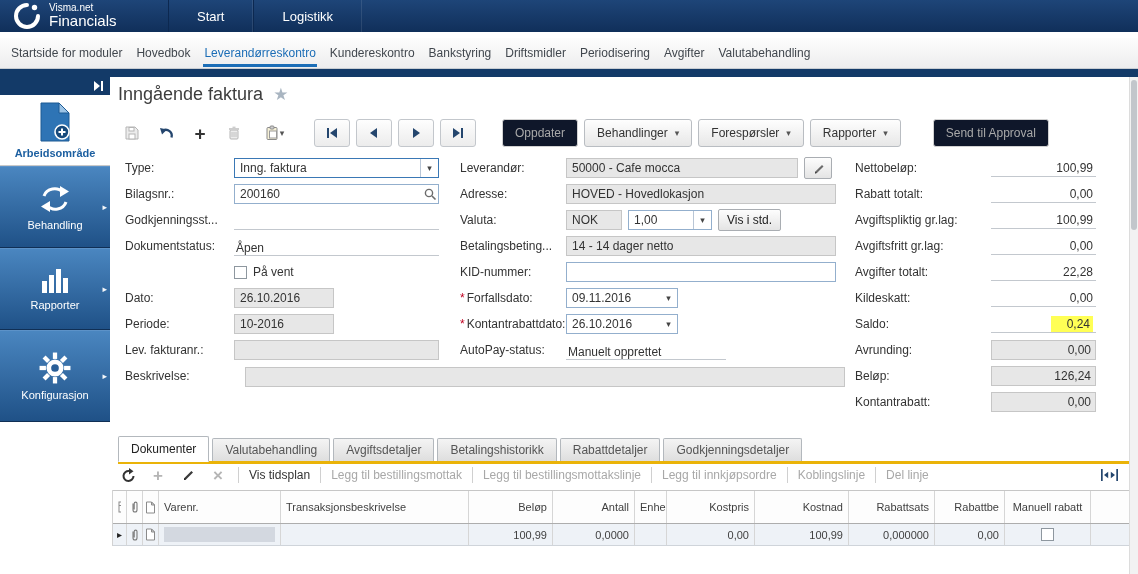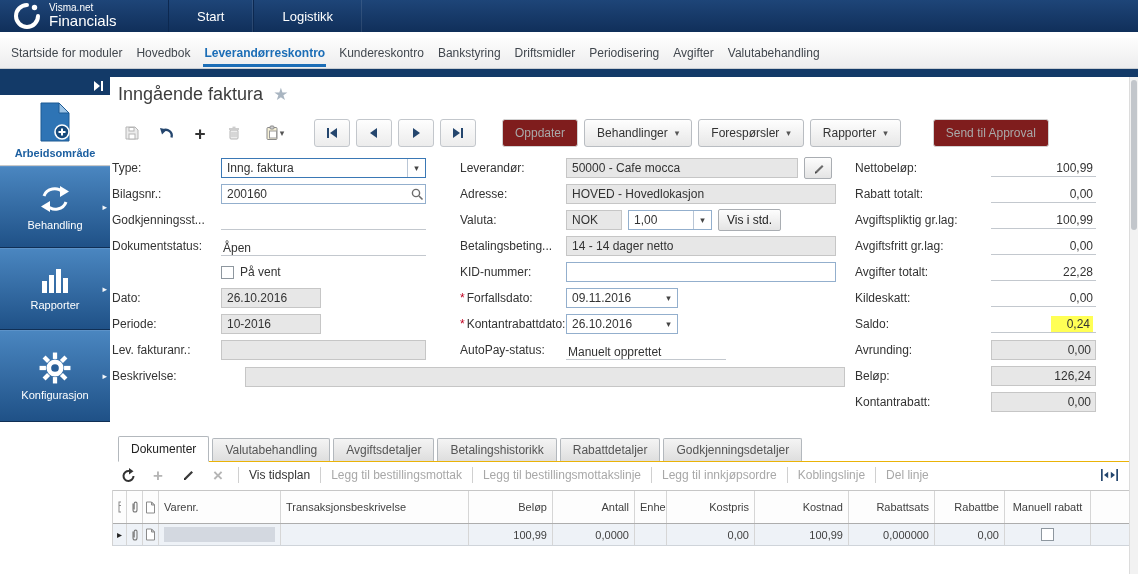--- a/index.html
+++ b/index.html
@@ -17,21 +17,21 @@
   .top-tab{display:flex;align-items:center;padding:0 28px;color:#fff;font-size:13px;cursor:pointer;
            border-left:1px solid #0c2850;border-right:1px solid rgba(255,255,255,.10);}
   .top-tab.active{background:linear-gradient(#3d6ca5,#27548c);font-weight:bold;
            box-shadow:inset 0 2px 0 #7aa6d6;}
 
   
   .modulebar{position:absolute;left:0;top:38px;right:0;height:30px;
              background:linear-gradient(#fdfdfd,#ededee);border-bottom:1px solid #c8cdd2;
              display:flex;align-items:center;gap:12px;padding:0 10px;}
   .module-item{color:#41474e;cursor:pointer;position:relative;padding:7px 1px;white-space:nowrap;}
-  .module-item.active{color:#1b6db6;font-weight:bold;}
+  .module-item.active{color:#1b6db6;font-weight:normal;}
   .module-item.active::after{content:"";position:absolute;left:0;right:0;bottom:0;height:3px;background:#1b6db6;}
   .darkstrip{position:absolute;left:0;top:69px;right:0;height:8px;background:#133a68;}
 
   
   .sidebar{position:absolute;left:0;top:77px;width:110px;}
   .sb-toggle{height:18px;background:#133a68;display:flex;justify-content:flex-end;align-items:center;
              padding-right:6px;cursor:pointer;}
   .sb-tile{position:relative;display:flex;flex-direction:column;align-items:center;justify-content:center;
            gap:5px;cursor:pointer;text-align:center;}
   .sb-tile.white{height:70px;background:#fff;border-bottom:1px solid #c9c9c9;}
@@ -49,28 +49,28 @@
   .page-title{font-size:18px;color:#3d3d3d;}
   .fav-star{color:#a9b5c1;font-size:17px;cursor:pointer;}
 
   
   .toolbar{position:absolute;top:40px;left:8px;right:4px;height:32px;display:flex;align-items:center;gap:6px;}
   .tbtn-icon{width:28px;height:26px;display:flex;align-items:center;justify-content:center;border-radius:3px;cursor:pointer;}
   .tbtn-nav{width:34px;height:26px;border:1px solid #c3c7cc;border-radius:3px;cursor:pointer;
             background:linear-gradient(#fefefe,#ececec);display:flex;align-items:center;justify-content:center;}
   .tbtn{height:26px;padding:0 12px;border:1px solid #b9bdc2;border-radius:3px;cursor:pointer;
         background:linear-gradient(#fefefe,#e7e7e7);display:flex;align-items:center;gap:7px;color:#333;white-space:nowrap;}
-  .tbtn.disabled{color:#a9a9a9;border-color:#d2d2d2;background:#7f1d1d;cursor:default;justify-content:center;}
+  .tbtn.disabled{color:#a9a9a9;border-color:#d2d2d2;background:#0f172a;cursor:default;justify-content:center;}
   .caret{font-size:9px;color:#555;}
   .plus-glyph{font-size:19px;font-weight:bold;color:#333;line-height:1;}
   .sp8{width:8px;} .sp14{width:14px;}
 
   
   .fcol{position:absolute;top:78px;}
-  #fcol-left{left:2px;width:330px;}
+  #fcol-left{left:15px;width:330px;}
   #fcol-mid{left:350px;width:392px;}
   #fcol-right{left:745px;width:250px;}
   .frow{height:26px;display:flex;align-items:center;}
   .flabel{font-size:12px;color:#333;white-space:nowrap;overflow:hidden;padding-right:4px;}
   #fcol-left .flabel{width:105px;}
   #fcol-mid .flabel{width:102px;}
   #fcol-right .flabel{width:132px;}
   .req{color:#c00020;margin-right:2px;}
   .fval{flex:1;display:flex;align-items:center;gap:6px;}
   .inp{height:20px;box-sizing:border-box;border:1px solid #93afcd;background:#fff;font-size:12px;
@@ -89,21 +89,21 @@
             background:linear-gradient(#fdfdfd,#e4e4e4);display:flex;align-items:center;justify-content:center;
             padding:0 8px;font-size:12px;color:#222;}
   .total-val{width:105px;border-bottom:1px solid #c3c8ce;text-align:right;padding:1px 3px;box-sizing:border-box;
              font-size:12px;}
   .total-box{width:105px;height:20px;box-sizing:border-box;background:#e7e7e7;border:1px solid #c6c6c6;
              display:flex;align-items:center;justify-content:flex-end;padding:0 4px;font-size:12px;}
   .hl{background:#ffff55;padding:1px 3px 1px 16px;}
 
   
   .dtabs{position:absolute;top:358px;left:8px;right:0;height:26px;display:flex;gap:3px;
-         align-items:flex-end;border-bottom:1px solid #eab308;}
+         align-items:flex-end;border-bottom:3px solid #eab308;}
   .dtab{height:23px;box-sizing:border-box;padding:0 12px;display:flex;align-items:center;cursor:pointer;
         background:linear-gradient(#f4f4f4,#dedede);border:1px solid #b3b8bd;border-bottom:none;
         border-radius:2px 2px 0 0;color:#555;font-size:12px;white-space:nowrap;}
   .dtab.active{background:#fff;color:#222;height:26px;margin-bottom:-1px;border-bottom:1px solid #fff;}
 
   
   .gtb{position:absolute;top:385px;left:8px;right:0;height:26px;display:flex;align-items:center;
        gap:10px;font-size:12px;}
   .gtb-sep{width:1px;height:16px;background:#d0d0d0;}
   .gtb-icon{width:20px;height:20px;display:flex;align-items:center;justify-content:center;cursor:pointer;}

